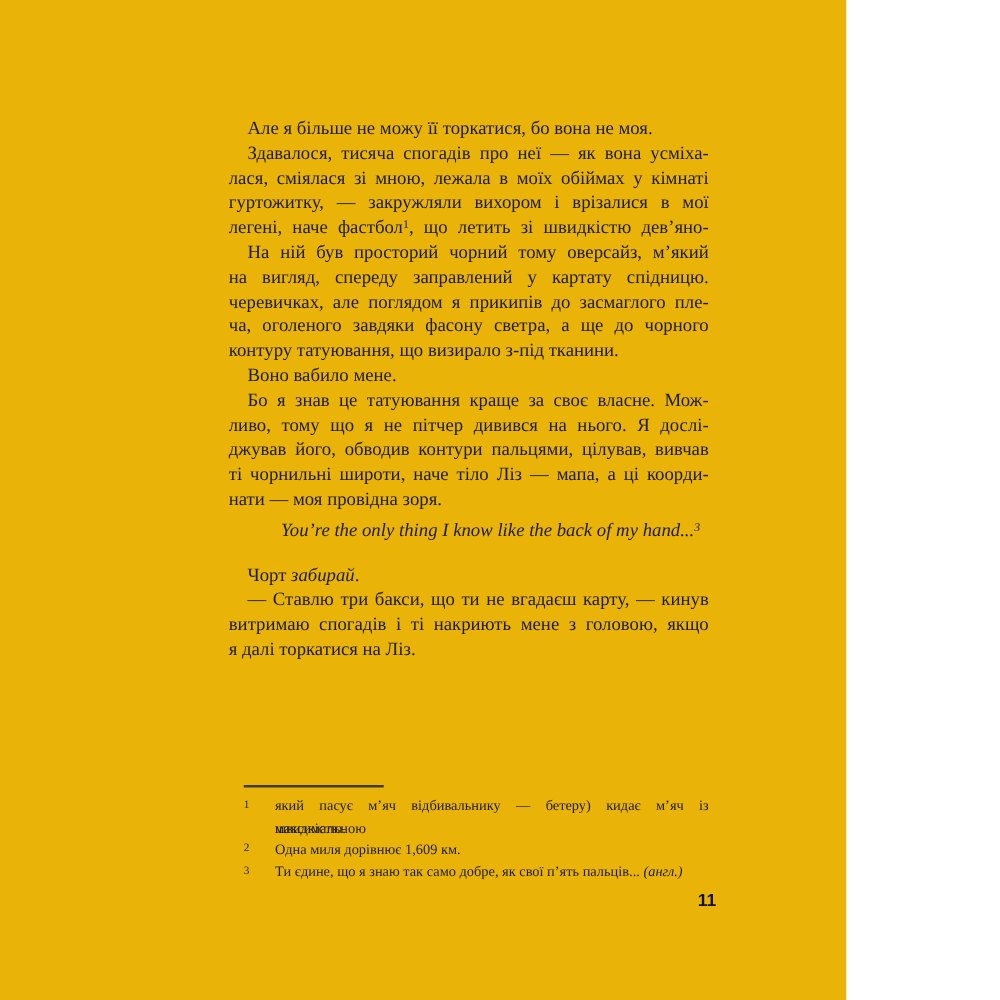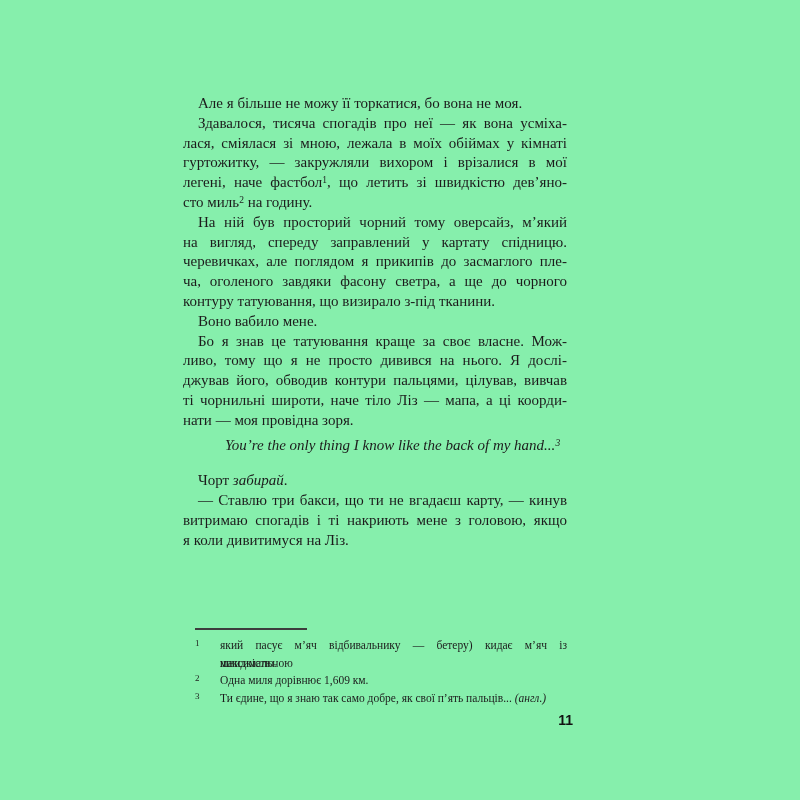--- a/index.html
+++ b/index.html
@@ -3,22 +3,22 @@
 <meta charset="utf-8">
 <style>
   html, body {
     margin: 0; padding: 0;
     width: 800px; height: 800px;
     background: #ffffff;
     overflow: hidden;
   }
   .page {
     position: relative;
-    width: 800px; height: 800px;
-    background: #86efac;
+    width: 677px; height: 800px;
+    background: #eab308;
     font-family: "Liberation Serif", "DejaVu Serif", serif;
     color: #1c1c1c;
   }
   .body-text {
     position: absolute;
     left: 183px; top: 94px;
     width: 384px;
     font-size: 15px;
   }
   .para .ln, .quote .ln {
@@ -93,51 +93,50 @@
 
   <div class="body-text">
     <div class="para">
         <div class="ln ind"><span class="seg">Але я більше не можу її торкатися, бо вона не моя.</span></div>
       </div>
     <div class="para">
         <div class="ln just ind"><span class="seg">Здавалося, тисяча спогадів про неї — як вона усміха-</span></div>
         <div class="ln just"><span class="seg">лася, сміялася зі мною, лежала в моїх обіймах у кімнаті</span></div>
         <div class="ln just"><span class="seg">гуртожитку, — закружляли вихором і врізалися в мої</span></div>
         <div class="ln just"><span class="seg">легені, наче фастбол</span><span class="seg-sup">1</span><span class="seg">, що летить зі швидкістю дев’яно-</span></div>
-        <div class="ln"><span class="seg">сто миль</span><span class="seg-sup">2</span><span class="seg"> на годину.</span></div>
       </div>
     <div class="para">
         <div class="ln just ind"><span class="seg">На ній був просторий чорний тому оверсайз, м’який</span></div>
         <div class="ln just"><span class="seg">на вигляд, спереду заправлений у картату спідницю.</span></div>
         <div class="ln just"><span class="seg">черевичках, але поглядом я прикипів до засмаглого пле-</span></div>
         <div class="ln just"><span class="seg">ча, оголеного завдяки фасону светра, а ще до чорного</span></div>
         <div class="ln"><span class="seg">контуру татуювання, що визирало з-під тканини.</span></div>
       </div>
     <div class="para">
         <div class="ln ind"><span class="seg">Воно вабило мене.</span></div>
       </div>
     <div class="para">
         <div class="ln just ind"><span class="seg">Бо я знав це татуювання краще за своє власне. Мож-</span></div>
-        <div class="ln just"><span class="seg">ливо, тому що я не просто дивився на нього. Я дослі-</span></div>
+        <div class="ln just"><span class="seg">ливо, тому що я не пітчер дивився на нього. Я дослі-</span></div>
         <div class="ln just"><span class="seg">джував його, обводив контури пальцями, цілував, вивчав</span></div>
         <div class="ln just"><span class="seg">ті чорнильні широти, наче тіло Ліз — мапа, а ці коорди-</span></div>
         <div class="ln"><span class="seg">нати — моя провідна зоря.</span></div>
       </div>
 
     <div class="quote">
         <div class="ln"><span class="seg-i">You’re the only thing I know like the back of my hand...</span><span class="seg-supi">3</span></div>
       </div>
 
     <div class="para p-after-quote">
         <div class="ln ind"><span class="seg">Чорт </span><span class="seg-i">забирай</span><span class="seg">.</span></div>
       </div>
     <div class="para">
         <div class="ln just ind"><span class="seg">— Ставлю три бакси, що ти не вгадаєш карту, — кинув</span></div>
         <div class="ln just"><span class="seg">витримаю спогадів і ті накриють мене з головою, якщо</span></div>
-        <div class="ln"><span class="seg">я коли дивитимуся на Ліз.</span></div>
+        <div class="ln"><span class="seg">я далі торкатися на Ліз.</span></div>
       </div>
   </div>
 
   <div class="fn-rule"></div>
 
   <div class="footnotes">
     <div class="footnote">
       <span class="fn-marker">1</span>
       <div class="fn-lines">
           <div class="ln just"><span class="seg">який пасує м’яч відбивальнику — бетеру) кидає м’яч із максимальною</span></div>

